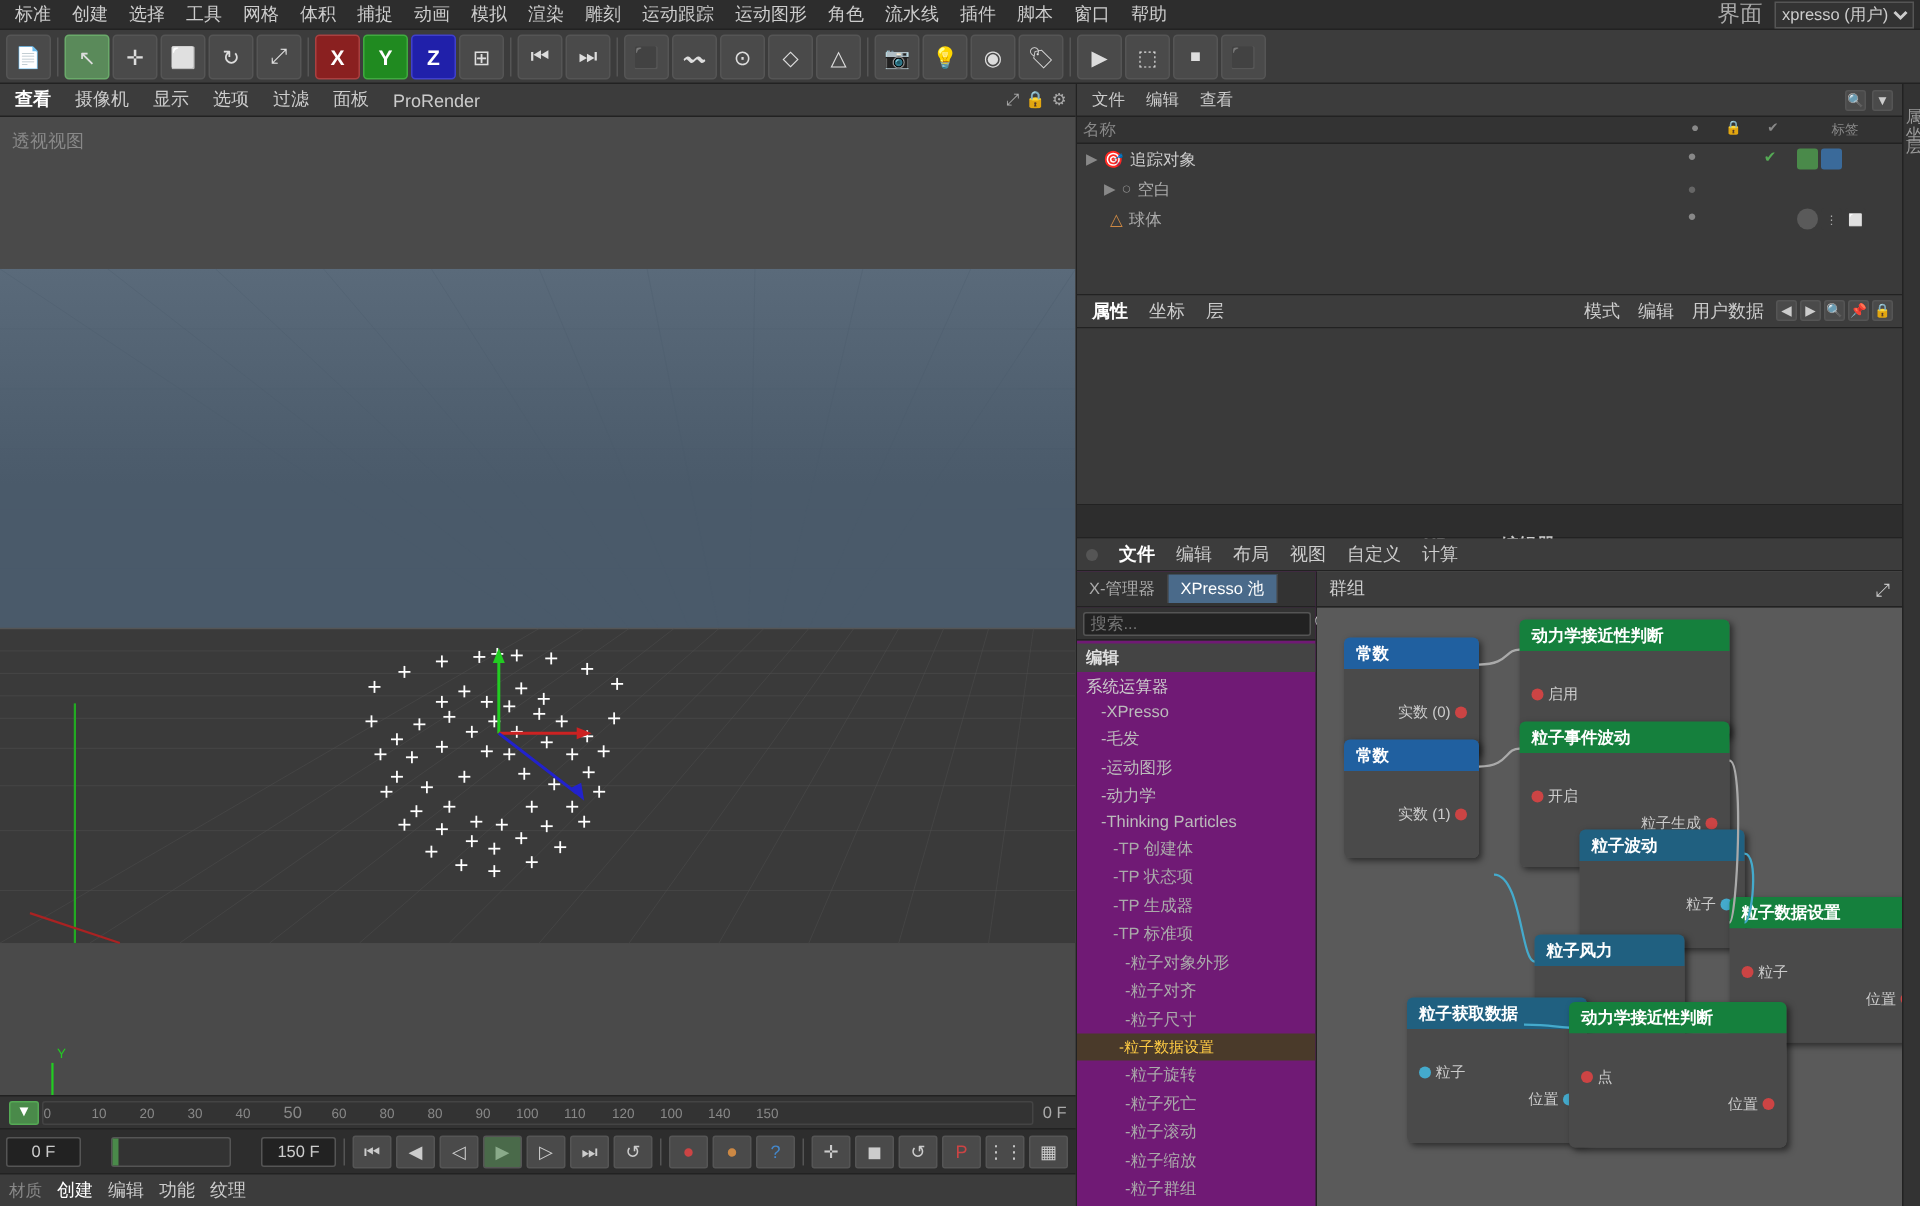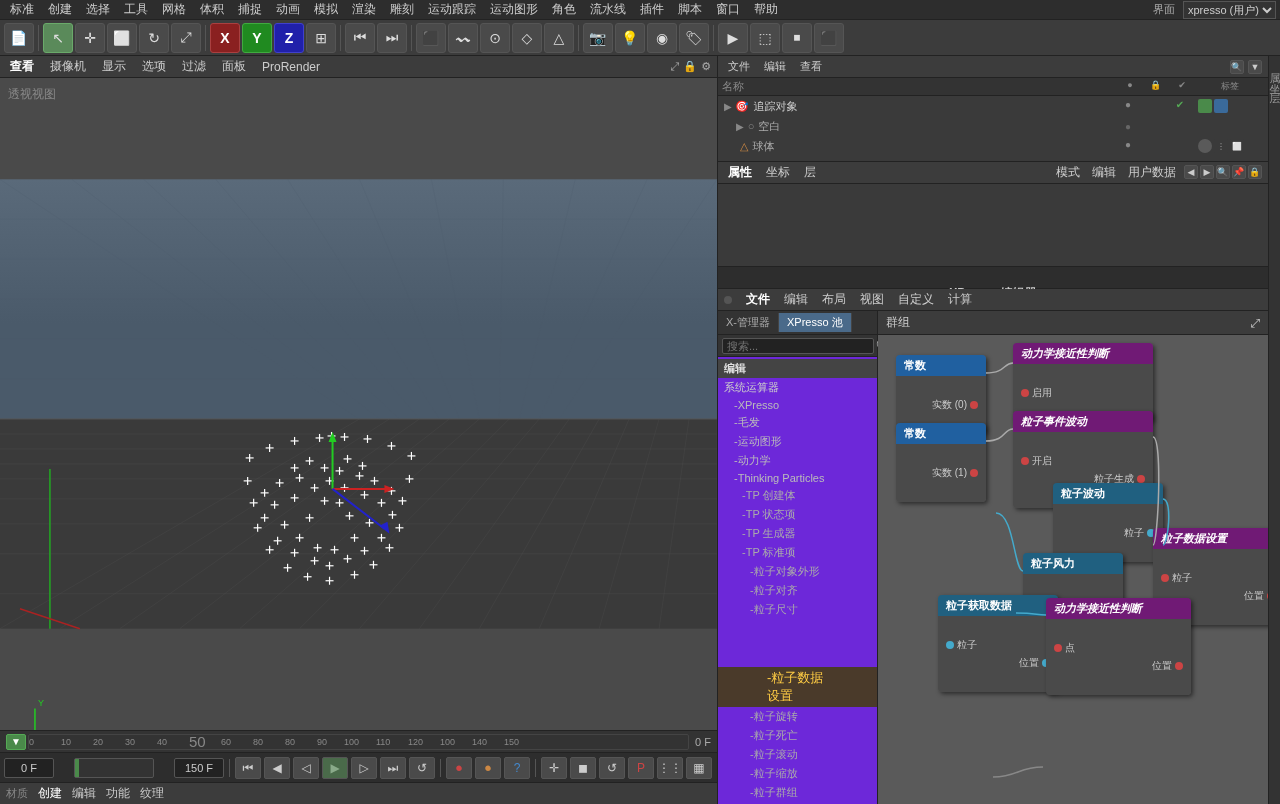--- a/index.html
+++ b/index.html
@@ -289,21 +289,21 @@
       border-bottom: 1px solid #222;
     }
     #xpresso-content {
       flex: 1;
       display: flex;
     }
     #xpresso-left {
       width: 160px;
       display: flex;
       flex-direction: column;
-      background: #6d28d9;
+      background: #701a75;
       border-right: 1px solid #222;
     }
     #xpresso-tabs {
       height: 24px;
       background: #333;
       display: flex;
       align-items: center;
       border-bottom: 1px solid #222;
     }
     .xp-tab {
@@ -425,21 +425,21 @@
       background: #888;
       margin-left: 3px;
       flex-shrink: 0;
     }
     .xp-port-out {
       justify-content: flex-end;
     }
 
     
     .node-blue { background: #2060a0; }
-    .node-red { background: #701a75; font-style: italic; }
+    .node-red { background: #15803d; }
     .node-teal { background: #206080; }
 
     
     #connections-svg {
       position: absolute;
       top: 0; left: 0;
       width: 100%;
       height: 100%;
       pointer-events: none;
     }
@@ -486,21 +486,21 @@
   <div class="menu-item">雕刻</div>
   <div class="menu-item">运动跟踪</div>
   <div class="menu-item">运动图形</div>
   <div class="menu-item">角色</div>
   <div class="menu-item">流水线</div>
   <div class="menu-item">插件</div>
   <div class="menu-item">脚本</div>
   <div class="menu-item">窗口</div>
   <div class="menu-item">帮助</div>
   <div style="margin-left:auto; display:flex; align-items:center; gap:8px;">
-    <span style="font-size:11px; color:#aaa;">界面</span>
+    <span style="font-size:15px; color:#aaa;">界面</span>
     <select style="background:#333; border:1px solid #555; color:#ccc; font-size:11px; height:18px;">
       <option>xpresso (用户)</option>
     </select>
   </div>
 </div>
 
 <div id="toolbar1">
   <div class="tb-btn">📄</div>
   <div class="tb-sep"></div>
   <div class="tb-btn active">↖</div>
@@ -763,21 +763,21 @@
 
     <div id="timeline-bar">
       <div style="display:flex; gap:2px; align-items:center; flex:1;">
         <div style="width:20px; height:16px; background:#4a8a4a; border:1px solid #55aa55; border-radius:2px; display:flex; align-items:center; justify-content:center; font-size:10px; color:#fff;">▼</div>
         <div style="display:flex; gap:0; align-items:center; flex:1; position:relative; height:16px; background:#333; border:1px solid #444; border-radius:2px; overflow:hidden;">
           <span style="position:absolute; left:0px; font-size:9px; color:#888;">0</span>
           <span style="position:absolute; left:32px; font-size:9px; color:#888;">10</span>
           <span style="position:absolute; left:64px; font-size:9px; color:#888;">20</span>
           <span style="position:absolute; left:96px; font-size:9px; color:#888;">30</span>
           <span style="position:absolute; left:128px; font-size:9px; color:#888;">40</span>
-          <span style="position:absolute; left:160px; font-size:15px; color:#888;">50</span>
+          <span style="position:absolute; left:160px; font-size:11px; color:#888;">50</span>
           <span style="position:absolute; left:192px; font-size:9px; color:#888;">60</span>
           <span style="position:absolute; left:224px; font-size:9px; color:#888;">80</span>
           <span style="position:absolute; left:256px; font-size:9px; color:#888;">80</span>
           <span style="position:absolute; left:288px; font-size:9px; color:#888;">90</span>
           <span style="position:absolute; left:315px; font-size:9px; color:#888;">100</span>
           <span style="position:absolute; left:347px; font-size:9px; color:#888;">110</span>
           <span style="position:absolute; left:379px; font-size:9px; color:#888;">120</span>
           <span style="position:absolute; left:411px; font-size:9px; color:#888;">100</span>
           <span style="position:absolute; left:443px; font-size:9px; color:#888;">140</span>
           <span style="position:absolute; left:475px; font-size:9px; color:#888;">150</span>
@@ -948,21 +948,21 @@
             <div class="xp-item">-运动图形</div>
             <div class="xp-item">-动力学</div>
             <div class="xp-item">-Thinking Particles</div>
             <div class="xp-subitem">-TP 创建体</div>
             <div class="xp-subitem">-TP 状态项</div>
             <div class="xp-subitem">-TP 生成器</div>
             <div class="xp-subitem">-TP 标准项</div>
             <div style="font-size:11px; padding:2px 32px; color:#aaa; cursor:pointer;">-粒子对象外形</div>
             <div style="font-size:11px; padding:2px 32px; color:#aaa; cursor:pointer;">-粒子对齐</div>
             <div style="font-size:11px; padding:2px 32px; color:#aaa; cursor:pointer;">-粒子尺寸</div>
-            <div style="font-size:13px; padding:2px 49px; color:#ffcc44; cursor:pointer; background:#4a3a2a;margin-top:48px;">-粒子数据设置</div>
+            <div style="font-size:10px; padding:2px 28px; color:#ffcc44; cursor:pointer; background:#4a3a2a;">-粒子数据设置</div>
             <div style="font-size:11px; padding:2px 32px; color:#aaa; cursor:pointer;">-粒子旋转</div>
             <div style="font-size:11px; padding:2px 32px; color:#aaa; cursor:pointer;">-粒子死亡</div>
             <div style="font-size:11px; padding:2px 32px; color:#aaa; cursor:pointer;">-粒子滚动</div>
             <div style="font-size:11px; padding:2px 32px; color:#aaa; cursor:pointer;">-粒子缩放</div>
             <div style="font-size:11px; padding:2px 32px; color:#aaa; cursor:pointer;">-粒子群组</div>
           </div>
         </div>
 
         <div id="xpresso-right">
           <div id="xpresso-header-right">

